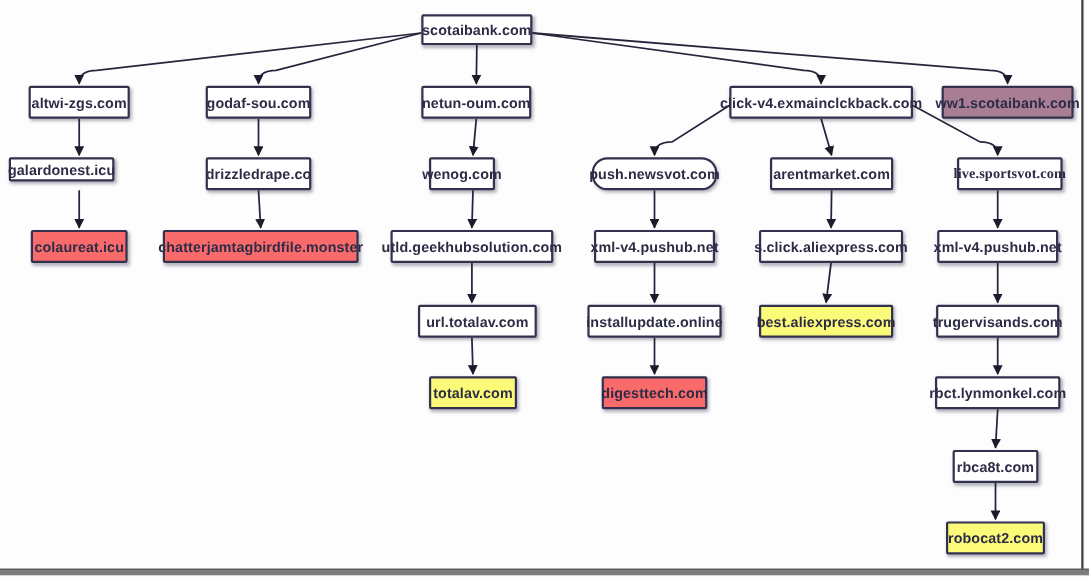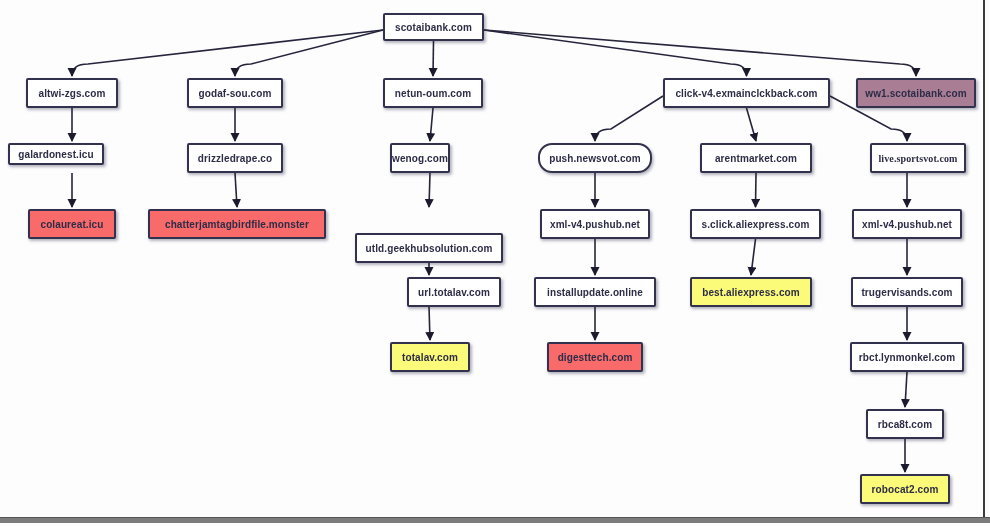--- a/index.html
+++ b/index.html
@@ -2,21 +2,21 @@
 <html style="--border: #33324e; --text: #2d2c47; --node-fill: #ffffff; --red: #f96a6a; --yellow: #fbfb79; --purple: #a97e95; --frame: #3c3c3c; --bar: #7c7c7c;"><head>
 <meta charset="utf-8">
 <style>
   html,body{margin:0;padding:0;}
   body{width:990px;height:526px;overflow:hidden;background:#ffffff;}
   .stage{position:relative;width:990px;height:526px;background:#fdfdfe;
          font-family:"Liberation Sans",sans-serif;}
   #edges{position:absolute;left:0;top:0;width:990px;height:526px;pointer-events:none;}
   .node{position:absolute;box-sizing:border-box;border:2px solid var(--border,#33324e);
         border-radius:2px;background:var(--node-fill,#fff);display:flex;align-items:center;
-        justify-content:center;font-weight:700;font-size:10px;letter-spacing:.1px;
+        justify-content:center;font-weight:700;font-size:13px;letter-spacing:.1px;
         color:var(--text,#2d2c47);white-space:nowrap;
         box-shadow:1.5px 2px 3px rgba(44,43,70,.35);}
   .node.red{background:var(--red,#f96a6a);}
   .node.yellow{background:var(--yellow,#fbfb79);}
   .node.purple{background:var(--purple,#a97e95);}
   .right-border{position:absolute;top:0;left:983px;width:2px;height:518px;
         background:var(--frame,#3c3c3c);}
   .bottom-bar{position:absolute;top:517px;left:0;width:990px;height:6px;
         background:var(--bar,#7c7c7c);border-top:1px solid #555;box-sizing:border-box;}
 </style>
@@ -93,33 +93,33 @@
       </div>
       <div class="node white" style="left: 870px; top: 143px; width: 96px; height: 30px; font-family: Liberation Serif, serif;">
         <span>live.sportsvot.com</span>
       </div>
       <div class="node red" style="left: 28px; top: 209px; width: 88px; height: 30px;">
         <span>colaureat.icu</span>
       </div>
       <div class="node red" style="left: 148px; top: 209px; width: 178px; height: 30px;">
         <span>chatterjamtagbirdfile.monster</span>
       </div>
-      <div class="node white" style="left: 355px; top: 209px; width: 148px; height: 30px; margin-top: 24px;">
+      <div class="node white" style="left: 355px; top: 209px; width: 148px; height: 30px;">
         <span>utld.geekhubsolution.com</span>
       </div>
       <div class="node white" style="left: 540px; top: 209px; width: 110px; height: 30px;">
         <span>xml-v4.pushub.net</span>
       </div>
       <div class="node white" style="left: 690px; top: 209px; width: 131px; height: 30px;">
         <span>s.click.aliexpress.com</span>
       </div>
       <div class="node white" style="left: 852px; top: 209px; width: 110px; height: 30px;">
         <span>xml-v4.pushub.net</span>
       </div>
-      <div class="node white" style="left: 380px; top: 277px; width: 94px; height: 30px; margin-left: 27px;">
+      <div class="node white" style="left: 380px; top: 277px; width: 108px; height: 30px;">
         <span>url.totalav.com</span>
       </div>
       <div class="node white" style="left: 534px; top: 277px; width: 122px; height: 30px;">
         <span>installupdate.online</span>
       </div>
       <div class="node yellow" style="left: 690px; top: 277px; width: 122px; height: 30px;">
         <span>best.aliexpress.com</span>
       </div>
       <div class="node white" style="left: 851px; top: 277px; width: 112px; height: 30px;">
         <span>trugervisands.com</span>

